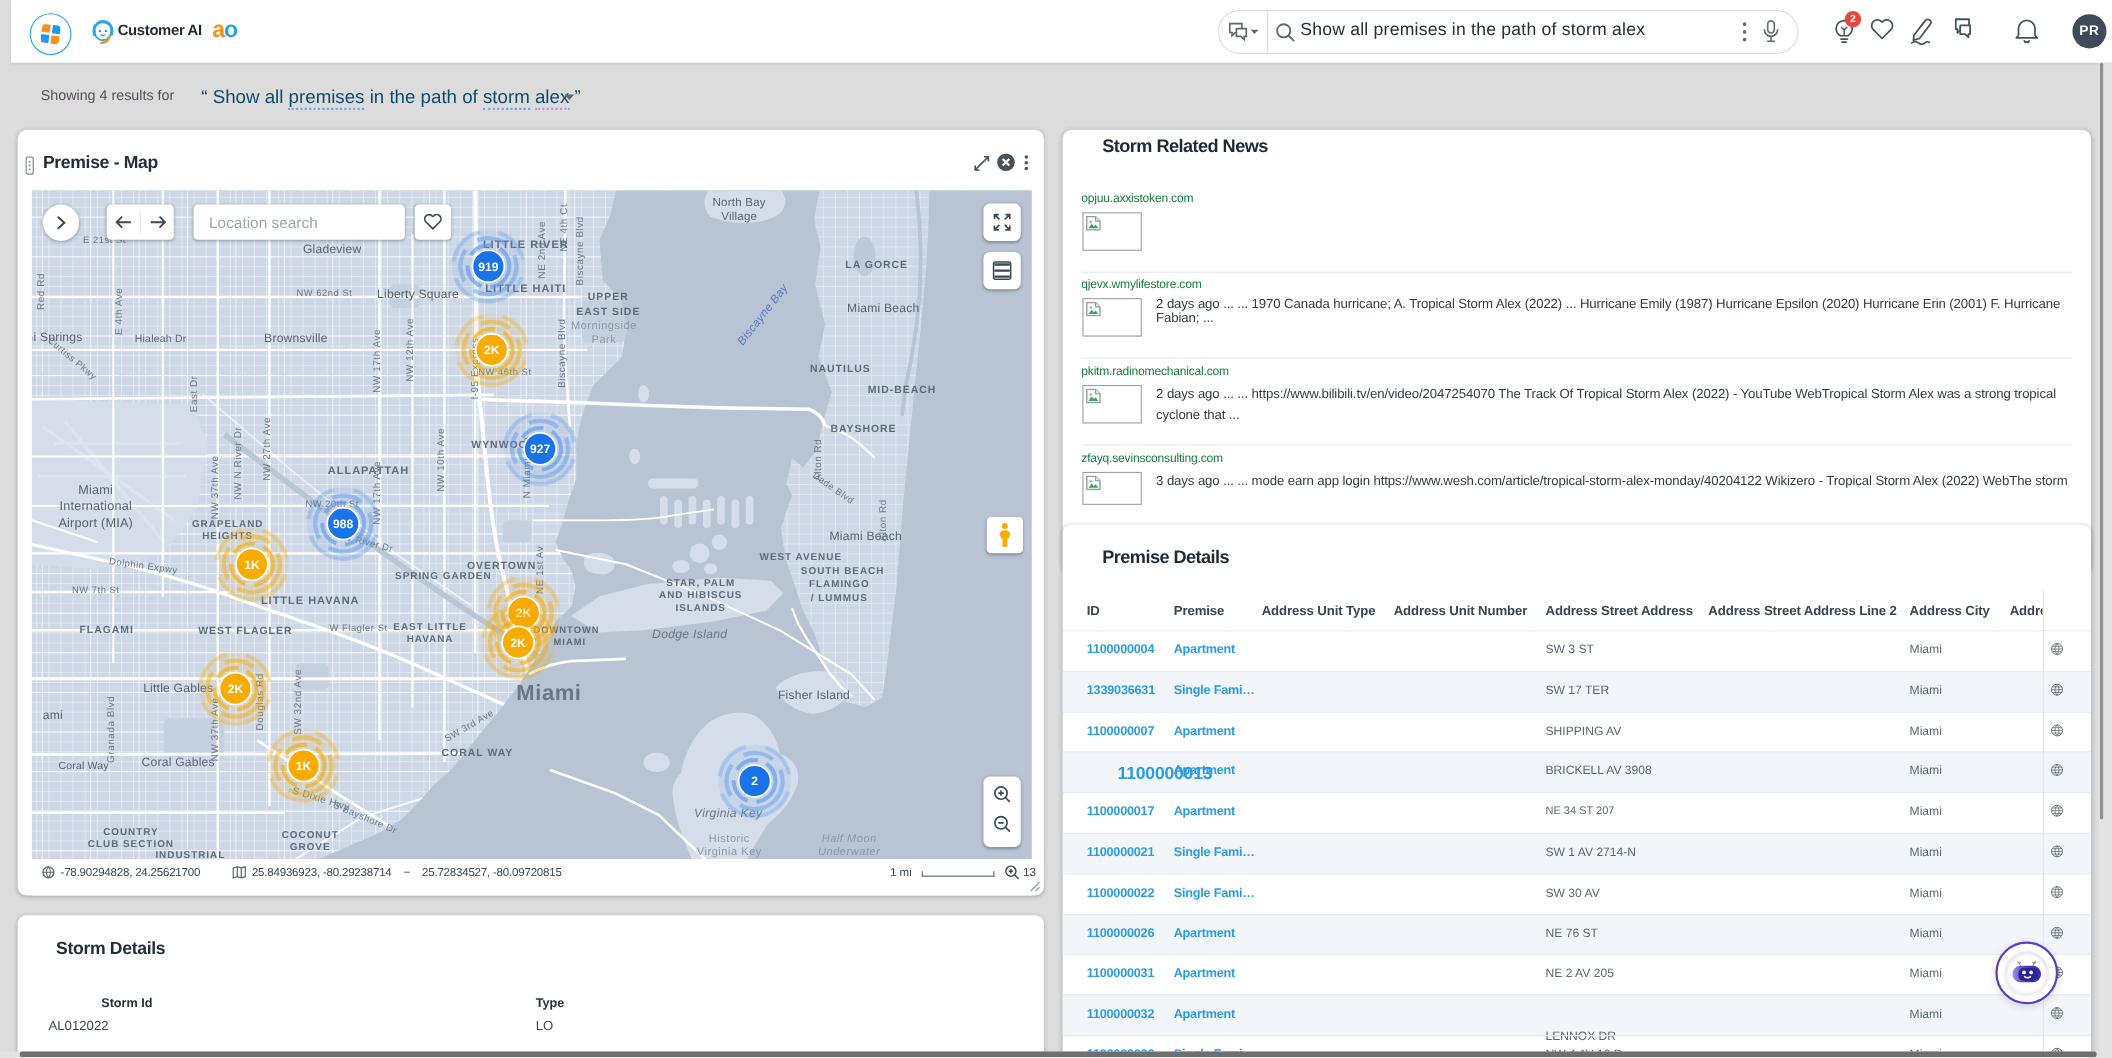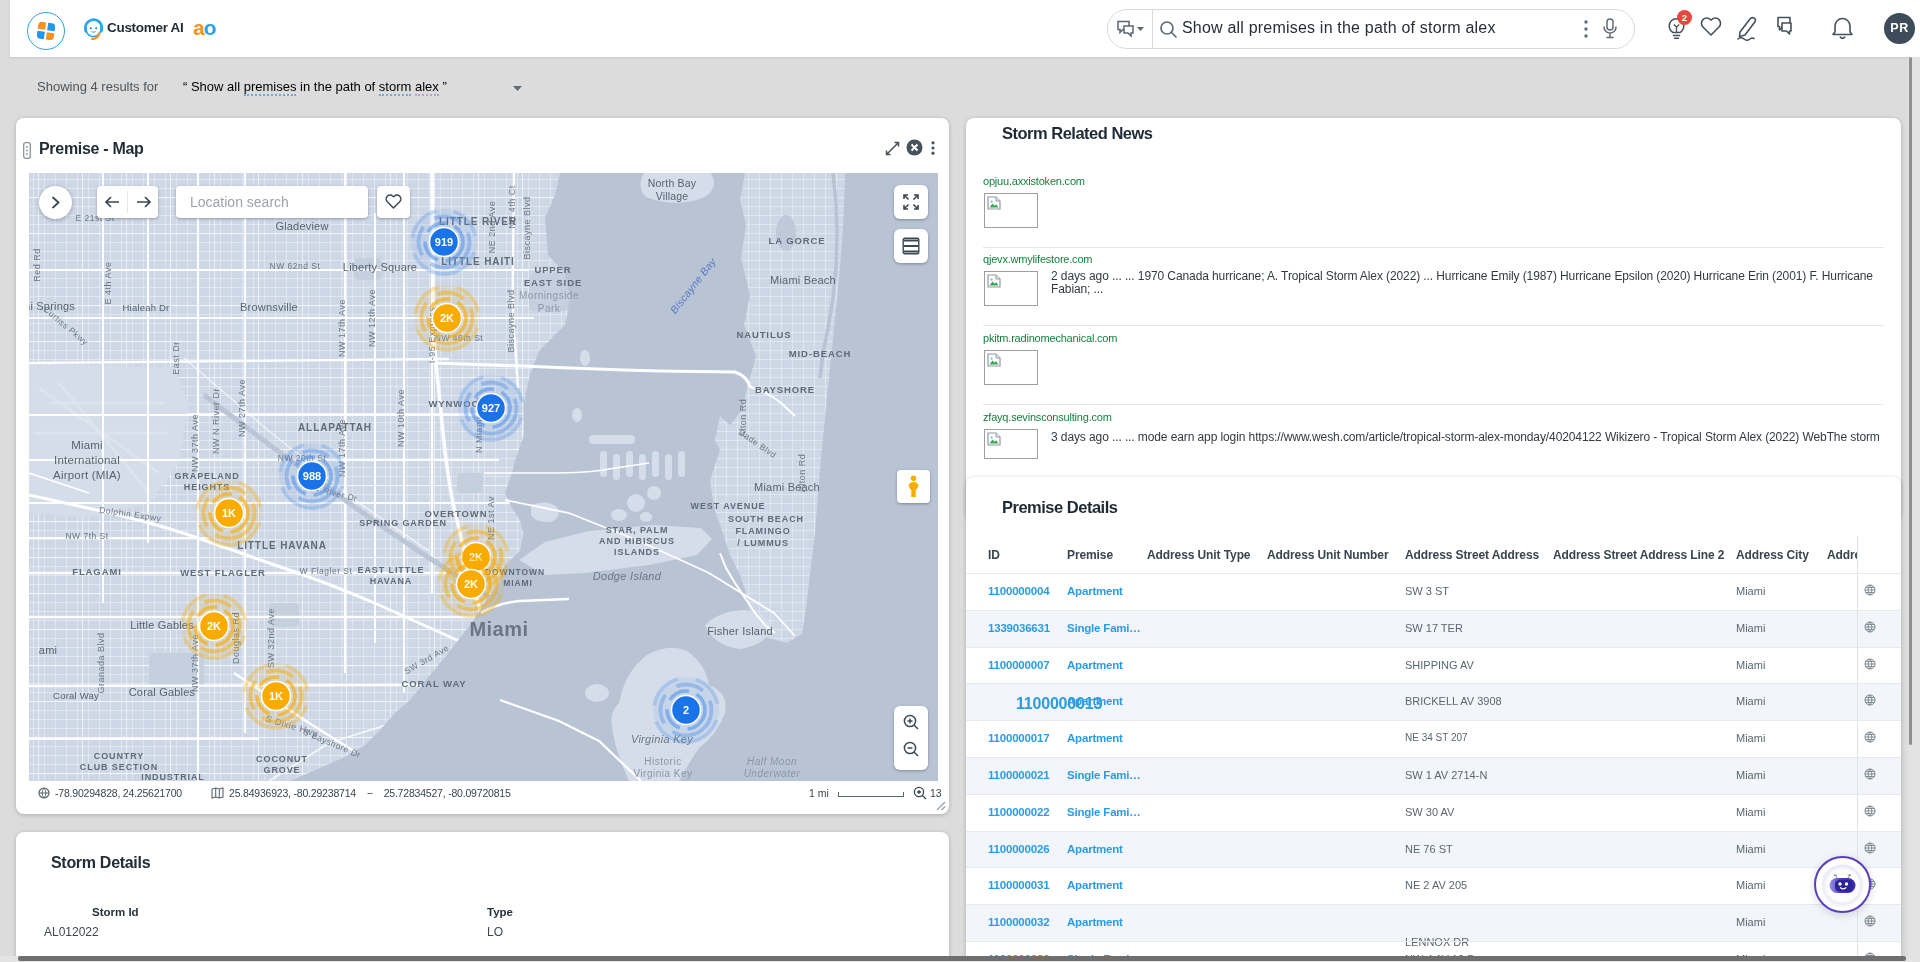--- a/index.html
+++ b/index.html
@@ -75,21 +75,21 @@
     <path d="M10 7 h9 v8 h-1.5 v3 l-3 -3 H10 Z" fill="#fff" stroke="#43525c" stroke-width="1.6" stroke-linejoin="round"></path>
   </svg>
   <svg class="abs" style="left:1821px;top:15px;" width="23" height="25" viewBox="0 0 23 25">
     <path d="M4 17 v-6 a7.5 7.5 0 0 1 15 0 v6 l2 2.5 H2 Z" fill="none" stroke="#43525c" stroke-width="1.6" stroke-linejoin="round"></path>
     <path d="M9 21.5 a2.6 2.6 0 0 0 5 0" fill="none" stroke="#43525c" stroke-width="1.6"></path>
   </svg>
   <div class="abs" style="left:1874px;top:13px;width:31px;height:31px;border-radius:50%;background:#3e4b59;color:#fff;font-size:12.5px;font-weight:bold;text-align:center;line-height:31px;letter-spacing:.5px;">PR</div>
 </div>
 
 <div class="abs" style="left:37px;top:79px;font-size:13px;color:#4e555b;z-index:5;">Showing 4 results for</div>
-<div class="abs" style="left:183px;top:79px;font-size:13px;color:#000000;z-index:5;">“ Show all <span style="border-bottom:2px dotted #6fa7e8;">premises</span> in the path of <span style="border-bottom:2px dotted #6fa7e8;">storm</span> <span style="border-bottom:2px dotted #b39ddb;">alex</span> ”</div>
+<div class="abs" style="left:183px;top:79px;font-size:17px;color:#0c4a6e;z-index:5;">“ Show all <span style="border-bottom:2px dotted #6fa7e8;">premises</span> in the path of <span style="border-bottom:2px dotted #6fa7e8;">storm</span> <span style="border-bottom:2px dotted #b39ddb;">alex</span> ”</div>
 <svg class="abs" style="left:512px;top:85px;z-index:5;" width="11" height="7" viewBox="0 0 11 7">
     <path d="M1 1 l4.5 5 l4.5 -5 Z" fill="#5f6c76"></path>
   </svg>
 
 <div class="card" id="mapcard" style="left:16px;top:118px;width:933px;height:696px;">
 
   <svg class="abs" style="left:7px;top:24px;" width="8" height="17" viewBox="0 0 8 17">
     <rect x="0.7" y="0.7" width="6.6" height="15.6" rx="2" fill="none" stroke="#8a949c" stroke-width="1.3"></rect>
     <circle cx="4" cy="5" r="0.9" fill="#8a949c"></circle>
       <circle cx="4" cy="8.5" r="0.9" fill="#8a949c"></circle>
@@ -440,20 +440,21 @@
 <div class="abs" style="left:85px;top:152px;width:830px;font-size:12px;line-height:13px;color:#333b41;letter-spacing:-0.1px;white-space:nowrap;">2 days ago ... ... 1970 Canada hurricane; A. Tropical Storm Alex (2022) ... Hurricane Emily (1987) Hurricane Epsilon (2020) Hurricane Erin (2001) F. Hurricane<br>Fabian; ...</div>
 <div class="abs" style="left:17px;top:207px;width:901px;height:1px;background:#e4e6e8;"></div>
 <div class="abs" style="left:17px;top:214px;font-size:11px;color:#157f3d;letter-spacing:-0.2px;">pkitm.radinomechanical.com</div>
 <div class="abs" style="left:18px;top:232px;width:54px;height:35px;background:#fff;border:1px solid #9e9e9e;"></div>
     <svg class="abs" style="left:21px;top:235px;" width="14" height="14" viewBox="0 0 14 14">
 <path d="M1 1 H9 L13 5 V13 H1 Z" fill="#fff" stroke="#8f9aa3" stroke-width="1.2"></path>
 <path d="M9 1 L9 5 L13 5" fill="#e8edf2" stroke="#8f9aa3" stroke-width="1"></path>
 <path d="M2.5 11.5 L5.5 7.5 L7.5 9.8 L9 8.2 L11.5 11.5 Z" fill="#34a853"></path>
 <circle cx="4.6" cy="5.6" r="1.1" fill="#7bb3e0"></circle>
 </svg>
+<div class="abs" style="left:85px;top:231px;width:830px;font-size:12px;line-height:18.5px;color:#333b41;letter-spacing:-0.1px;white-space:nowrap;">2 days ago ... ... https://www.bilibili.tv/en/video/2047254070 The Track Of Tropical Storm Alex (2022) - YouTube WebTropical Storm Alex was a strong tropical<br>cyclone that ...</div>
 <div class="abs" style="left:17px;top:286px;width:901px;height:1px;background:#e4e6e8;"></div>
 <div class="abs" style="left:17px;top:293px;font-size:11px;color:#157f3d;letter-spacing:-0.2px;">zfayq.sevinsconsulting.com</div>
 <div class="abs" style="left:18px;top:311px;width:54px;height:30px;background:#fff;border:1px solid #9e9e9e;"></div>
     <svg class="abs" style="left:21px;top:314px;" width="14" height="14" viewBox="0 0 14 14">
 <path d="M1 1 H9 L13 5 V13 H1 Z" fill="#fff" stroke="#8f9aa3" stroke-width="1.2"></path>
 <path d="M9 1 L9 5 L13 5" fill="#e8edf2" stroke="#8f9aa3" stroke-width="1"></path>
 <path d="M2.5 11.5 L5.5 7.5 L7.5 9.8 L9 8.2 L11.5 11.5 Z" fill="#34a853"></path>
 <circle cx="4.6" cy="5.6" r="1.1" fill="#7bb3e0"></circle>
 </svg>
 <div class="abs" style="left:85px;top:310px;width:830px;font-size:12px;line-height:18.5px;color:#333b41;letter-spacing:-0.1px;white-space:nowrap;">3 days ago ... ... mode earn app login https://www.wesh.com/article/tropical-storm-alex-monday/40204122 Wikizero - Tropical Storm Alex (2022) WebThe storm</div>

